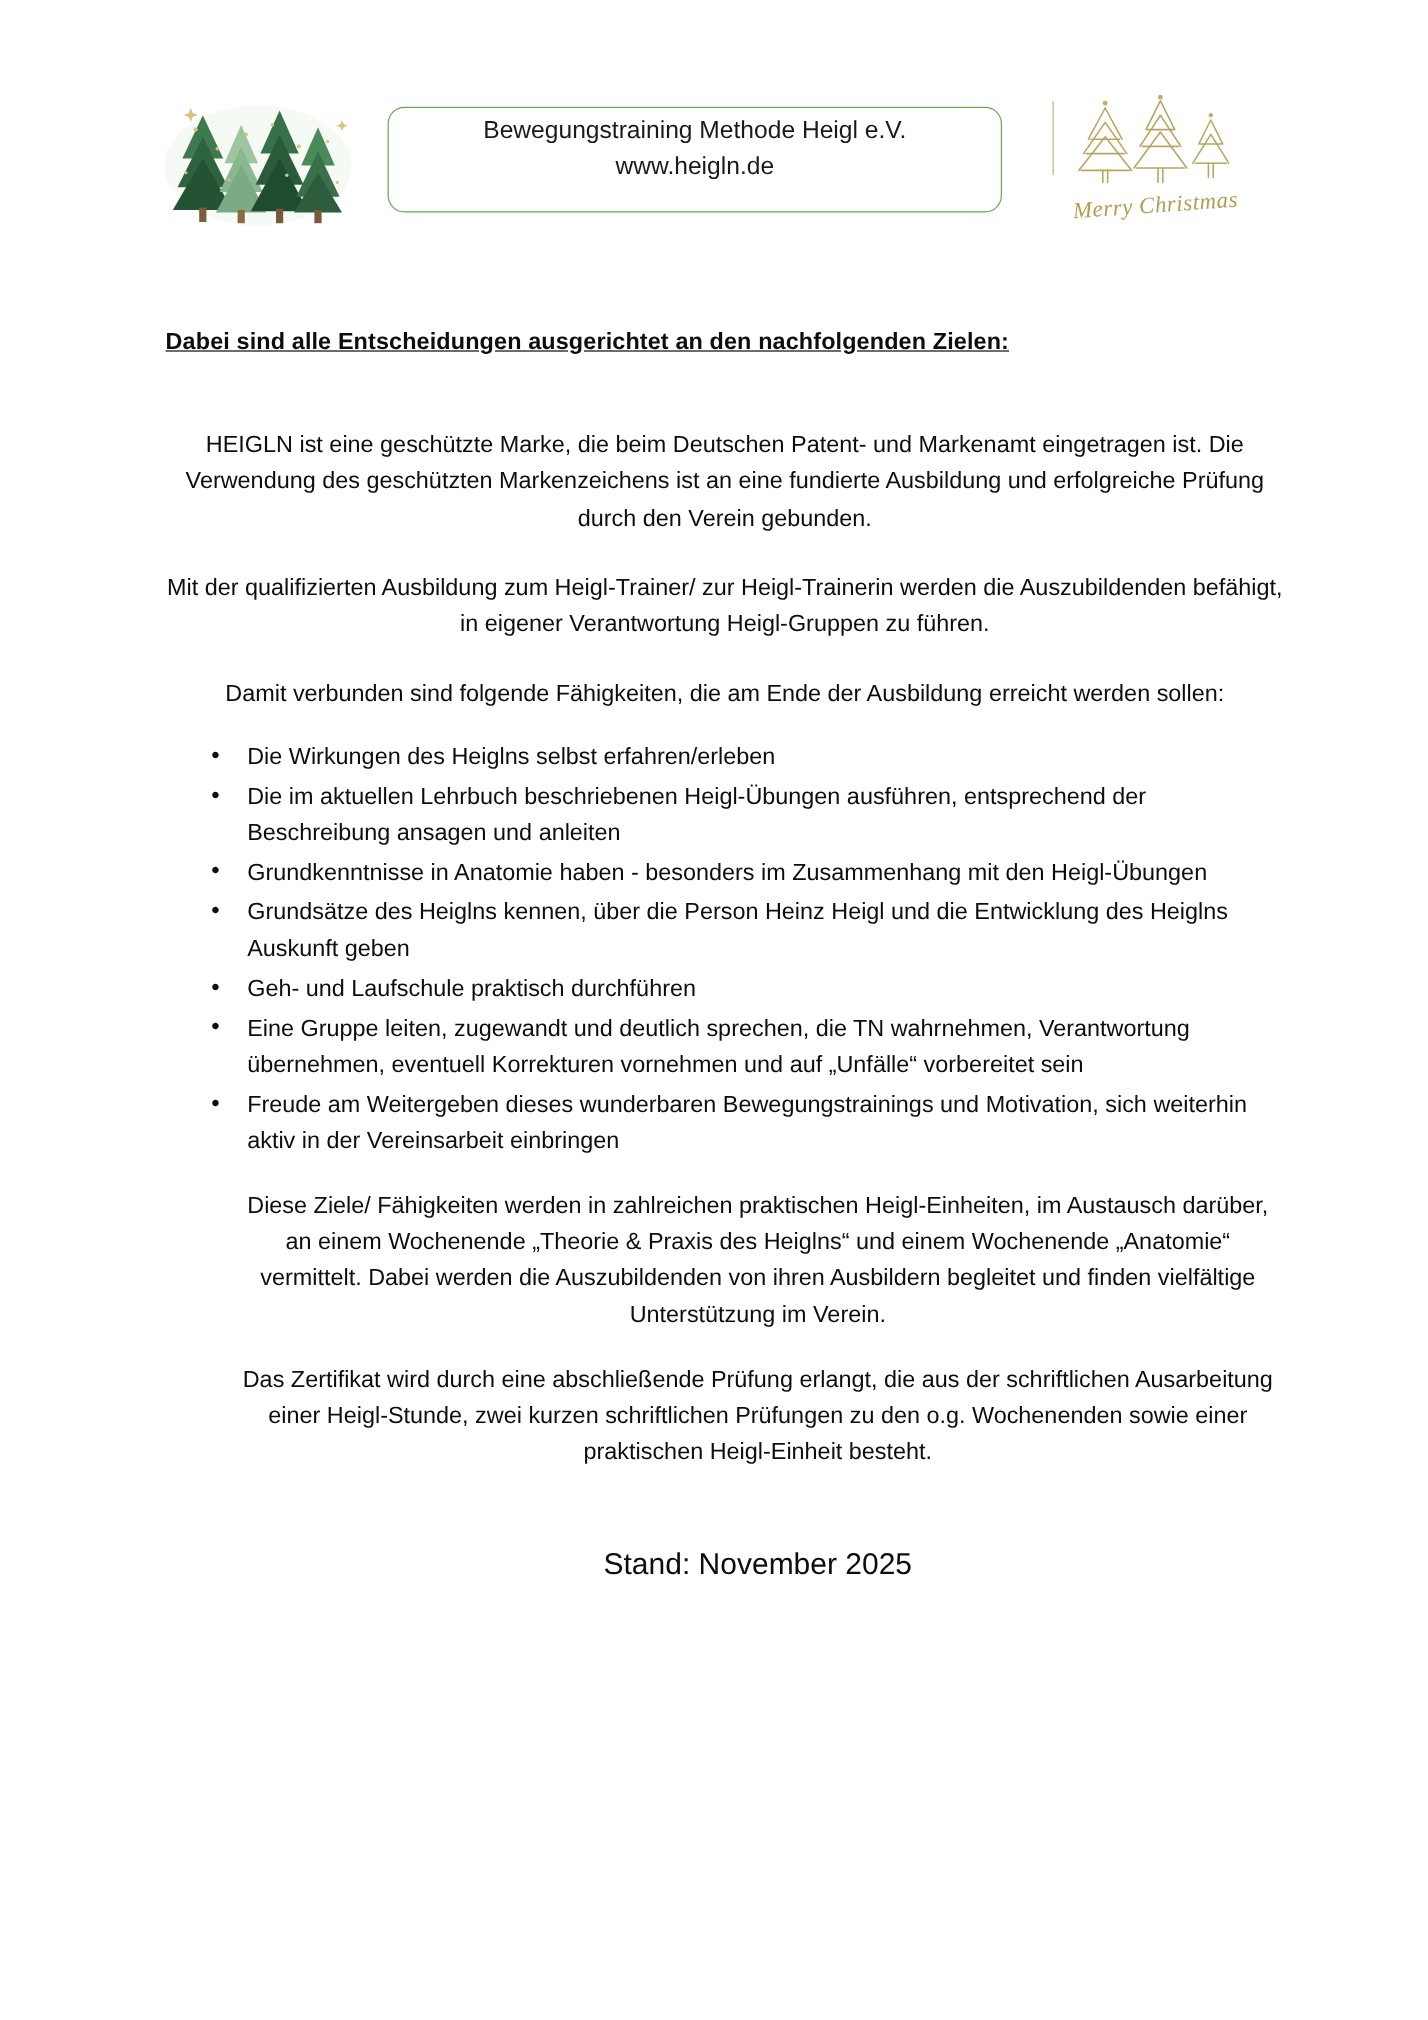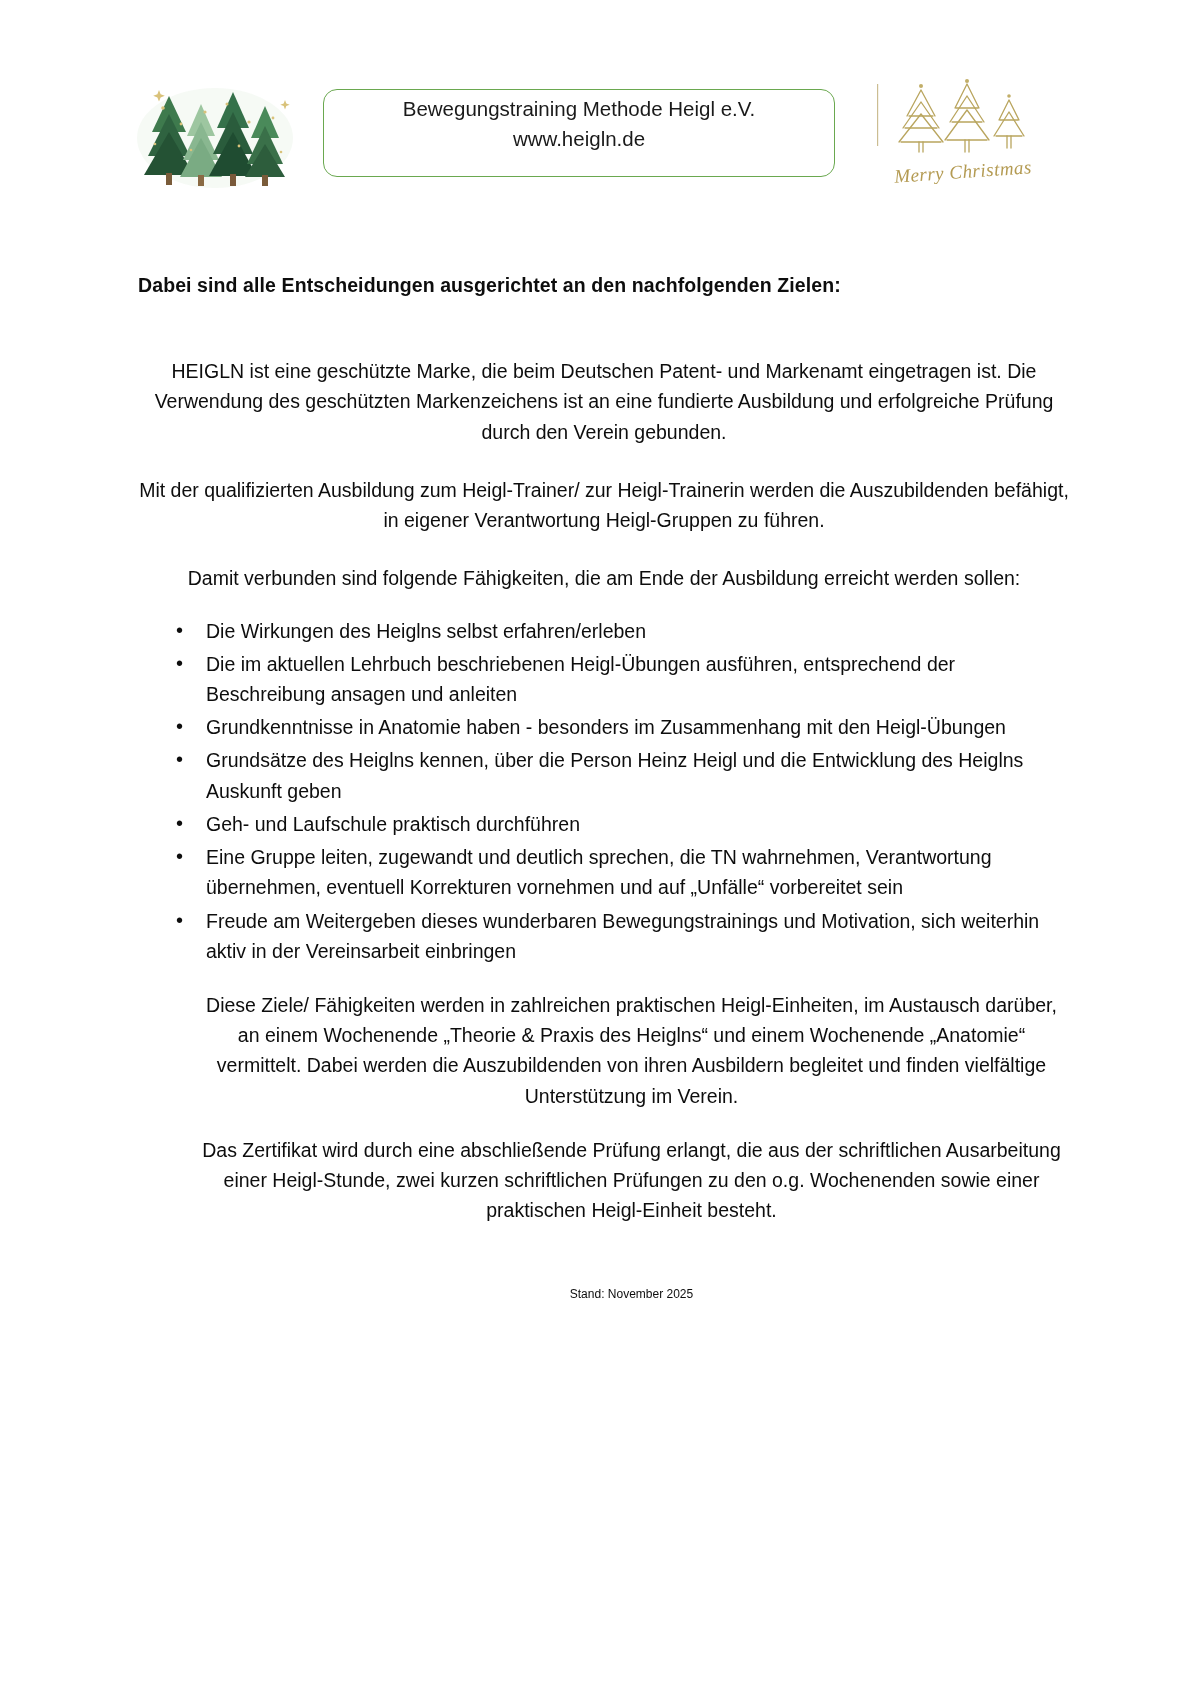--- a/index.html
+++ b/index.html
@@ -82,20 +82,21 @@
   
   .content {
     margin: 0 120px 0 138px;
     font-size: 19.5px;
     line-height: 1.55;
     color: #0d0d0d;
   }
 
   .heading {
     font-weight: bold;
+    text-decoration: underline;
     font-size: 19.5px;
     margin-top: 62px;
     margin-bottom: 0;
     letter-spacing: 0.1px;
   }
 
   .para {
     margin: 0;
     padding: 0;
     text-align: center;
@@ -123,21 +124,21 @@
     left: 0;
     top: -1px;
     font-size: 20px;
     line-height: 1.55;
   }
 
   .tail-para { margin-top: 24px; }
 
   .stand {
     margin-top: 60px;
-    font-size: 12px;
+    font-size: 25px;
   }
 
   .indent { margin-left: 55px; }
 </style>
 </head>
 <body>
 
 <div class="page">
 
   <div class="header">

